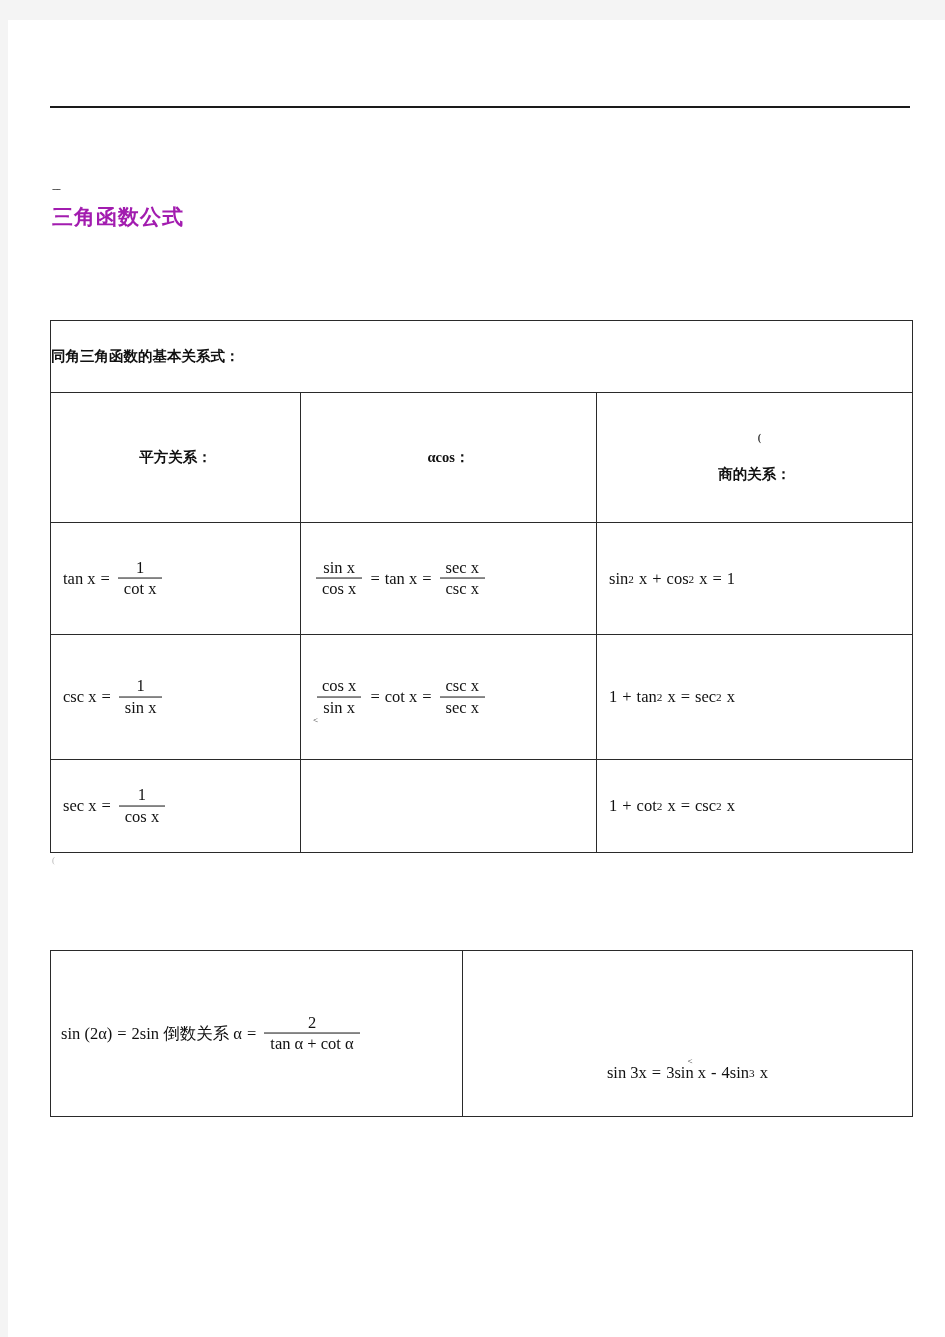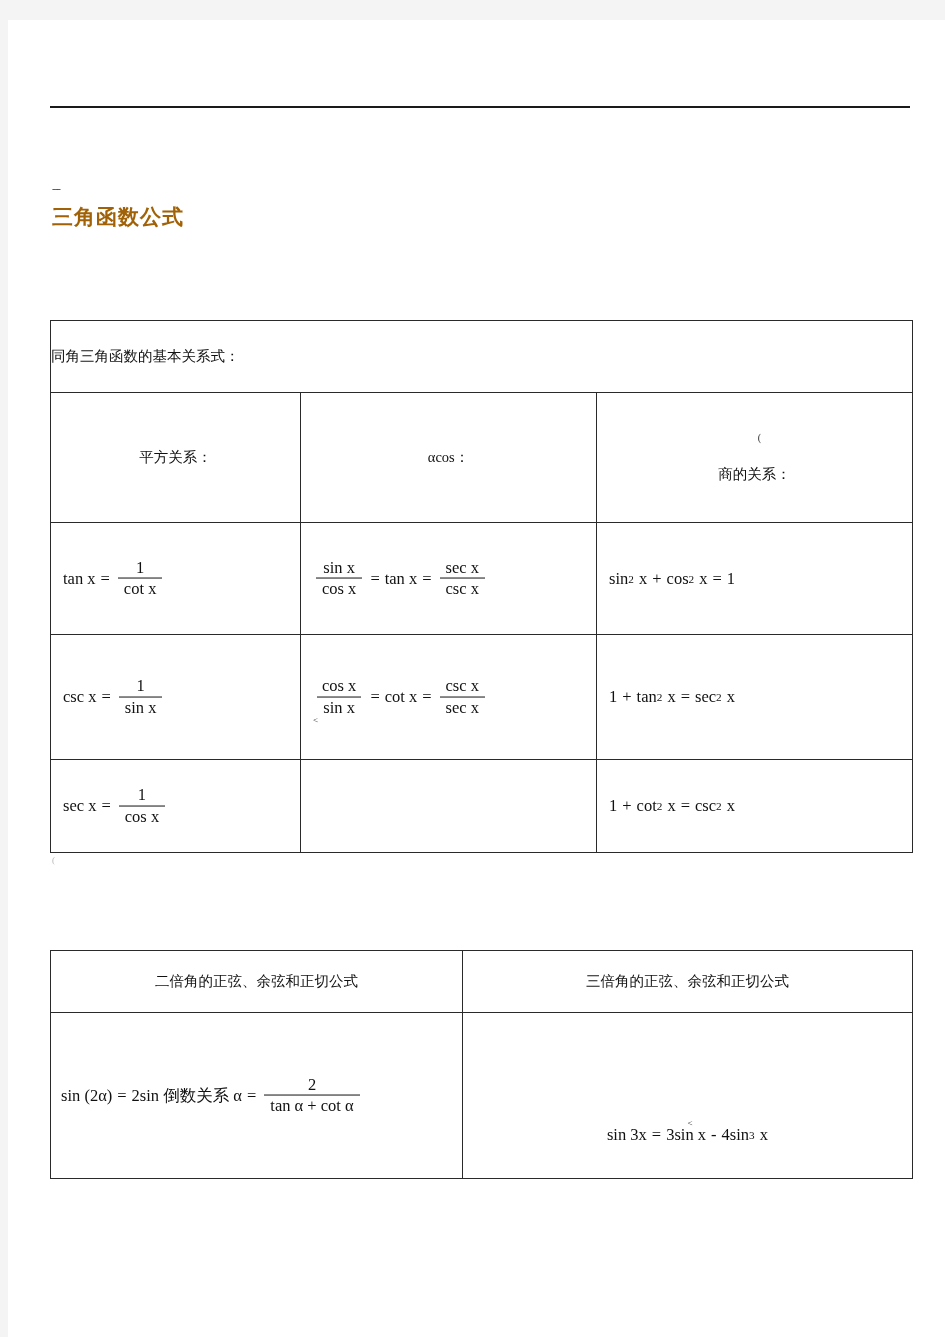--- a/index.html
+++ b/index.html
@@ -51,40 +51,41 @@
     font-size: 9px;
     color: #b9b9b9;
   }
   
   .doc-title {
     position: absolute;
     left: 44px;
     top: 183px;
     font-size: 21px;
     font-weight: bold;
-    color: #a16207;
+    color: #a21caf;
     letter-spacing: 1px;
     font-family: "Liberation Serif", "DejaVu Serif", serif;
   }
   
   .tbl {
     position: absolute;
     border-collapse: collapse;
     table-layout: fixed;
   }
   .tbl td {
     border: 1px solid #2a2a2a;
     padding: 0;
     vertical-align: middle;
     color: #111;
   }
   .cjk {
     font-family: "Liberation Serif", "DejaVu Serif", serif;
     font-size: 14.5px;
     color: #1a1a1a;
+    font-weight: bold;
   }
   
   #table-basic-relations {
     left: 42px;
     top: 300px;
     width: 862px;
   }
   .row-banner { height: 72px; }
   .row-head   { height: 130px; }
   .row-f1     { height: 112px; }
@@ -348,24 +349,20 @@
   </table>
 
   <div class="artifact artifact-left-tick">(</div>
 
   <table class="tbl" id="table-multiple-angle">
     <colgroup>
       <col style="width:412px">
       <col style="width:450px">
     </colgroup>
     <tbody>
-      <tr class="row-head2">
-        <td class="head2-cell cjk">二倍角的正弦、余弦和正切公式</td>
-        <td class="head2-cell cjk">三倍角的正弦、余弦和正切公式</td>
-      </tr>
       <tr class="row-body2">
         <td>
           <div class="cell-rel">
             <div class="cell-inner" style="left:10px; top:46%;">
               <span class="math">
                 <span>sin (2α)</span>
                 <span class="op">=</span>
                 <span>2sin 倒数关系 α</span>
                 <span class="op">=</span>
                 <span class="frac">

